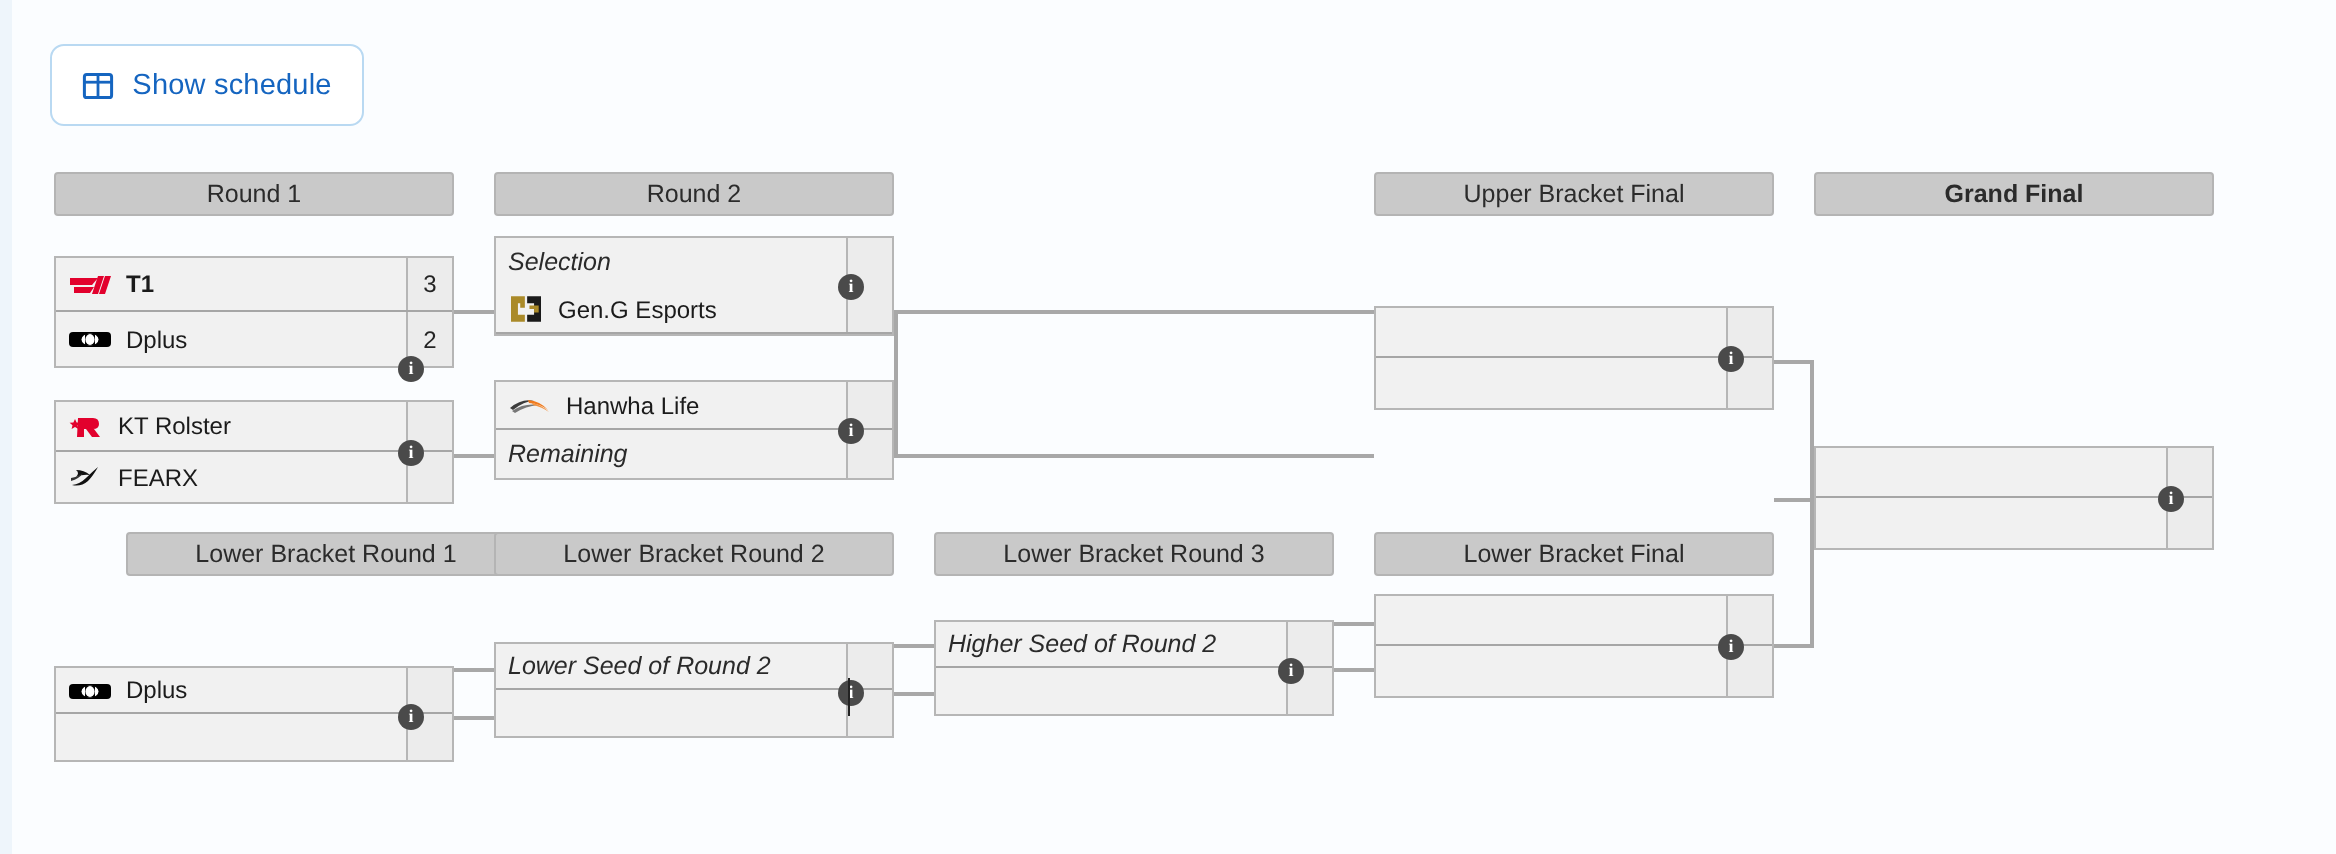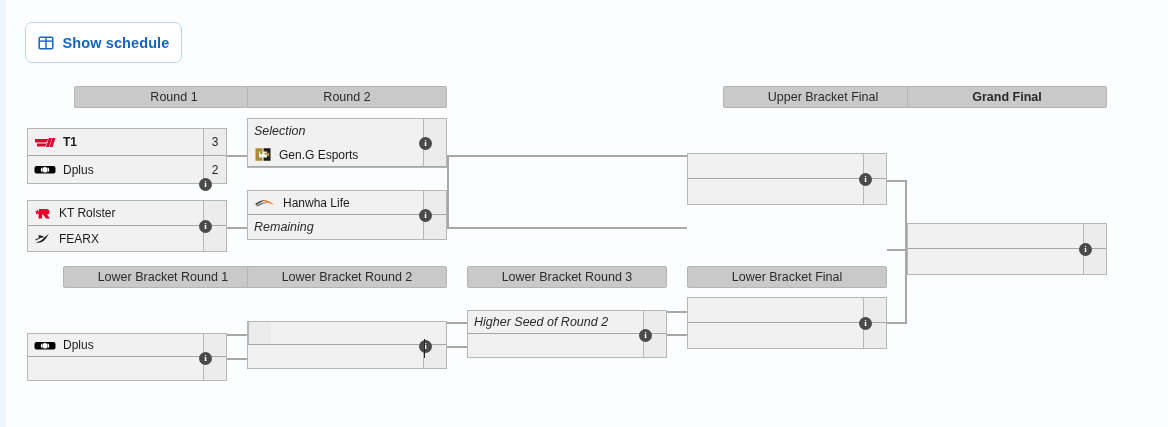--- a/index.html
+++ b/index.html
@@ -34,21 +34,21 @@
     background: #ffffff;
     display: flex;
     align-items: center;
     justify-content: center;
     gap: 9px;
     cursor: pointer;
   }
   .schedule-btn .label {
     color: #1565c0;
     font-size: 14.5px;
-    font-weight: bold;
+    font-weight: normal;
     letter-spacing: .1px;
   }
   .grid-icon { width: 16px; height: 16px; display: block; }
 
   
   .round-header {
     position: absolute;
     height: 22px;
     box-sizing: border-box;
     background: #c9c9c9;
@@ -158,23 +158,23 @@
   <span>
     <svg class="grid-icon" viewBox="0 0 16 16">
       <rect x="1.2" y="2.2" width="13.6" height="11.6" rx="1.2" fill="none" stroke="#1565c0" stroke-width="1.5"></rect>
       <line x1="1.2" y1="6.1" x2="14.8" y2="6.1" stroke="#1565c0" stroke-width="1.4"></line>
       <line x1="8" y1="2.2" x2="8" y2="13.8" stroke="#1565c0" stroke-width="1.4"></line>
     </svg>
   </span>
   <span class="label">Show schedule</span>
 </div>
 
-<div class="round-header" style="left:27px;  top:86px; width:200px;margin-left:47px;">Round 1</div>
+<div class="round-header" style="left:27px;  top:86px; width:200px;">Round 1</div>
 <div class="round-header" style="left:247px; top:86px; width:200px;">Round 2</div>
-<div class="round-header" style="left:723px; top:86px; width:200px;">Upper Bracket Final</div>
+<div class="round-header" style="left:687px; top:86px; width:200px;">Upper Bracket Final</div>
 <div class="round-header" style="left:907px; top:86px; width:200px;font-weight:bold;">Grand Final</div>
 
 <div class="round-header" style="left:27px;  top:266px; width:200px;margin-left:36px;">Lower Bracket Round 1</div>
 <div class="round-header" style="left:247px; top:266px; width:200px;">Lower Bracket Round 2</div>
 <div class="round-header" style="left:467px; top:266px; width:200px;">Lower Bracket Round 3</div>
 <div class="round-header" style="left:687px; top:266px; width:200px;">Lower Bracket Final</div>
 
 <div class="conn" style="left:227px; top:155px; width:20px; height:2px;"></div>
 <div class="conn" style="left:227px; top:227px; width:20px; height:2px;"></div>
 
@@ -343,20 +343,23 @@
     <div class="team">
       <span class="team-name"></span>
     </div>
     <div class="score"></div>
   </div>
   <div class="info-badge" style="left:171px; top:18px;">i</div>
 </div>
 
 <div class="match" style="left:247px; top:321px; width:200px; height:48px;">
   <div class="row top">
+    <div class="team">
+      <span class="team-name italic">Lower Seed of Round 2</span>
+    </div>
     <div class="score"></div>
   </div>
   <div class="row">
     <div class="team">
       <span class="team-name"></span>
     </div>
     <div class="score"></div>
   </div>
   <div class="info-badge" style="left:171px; top:18px;">i</div>
   <div class="caret" style="left:176px; top:17px; height:19px;"></div>

